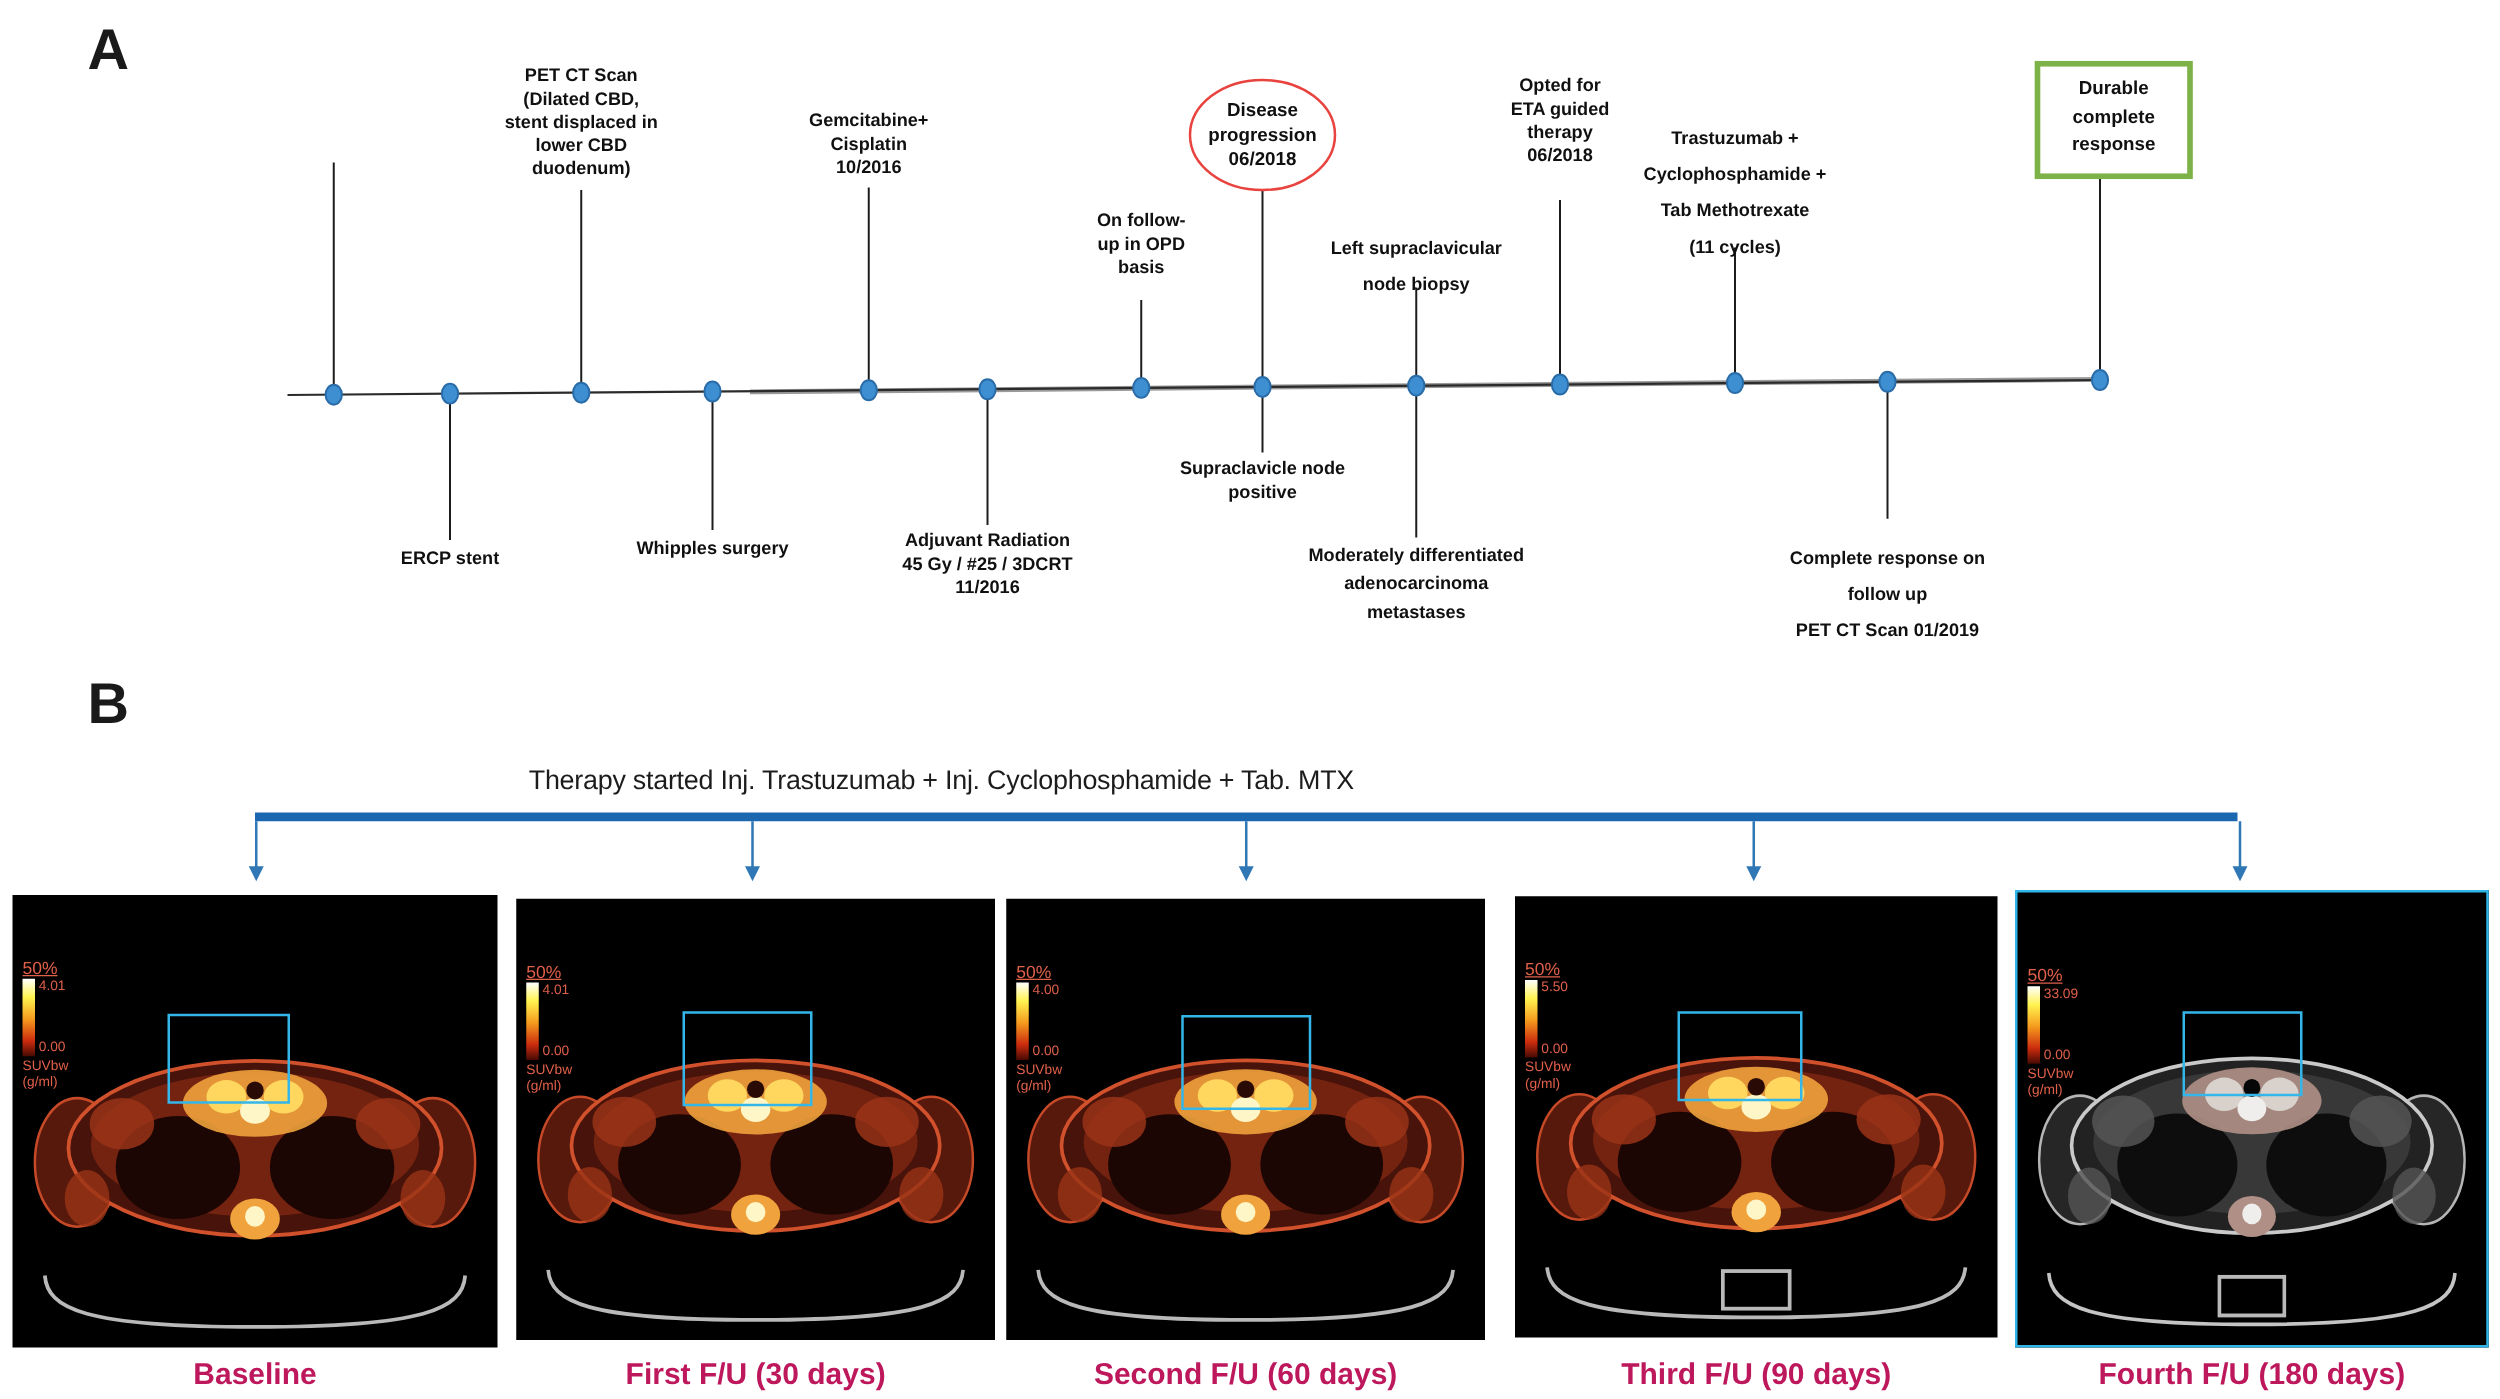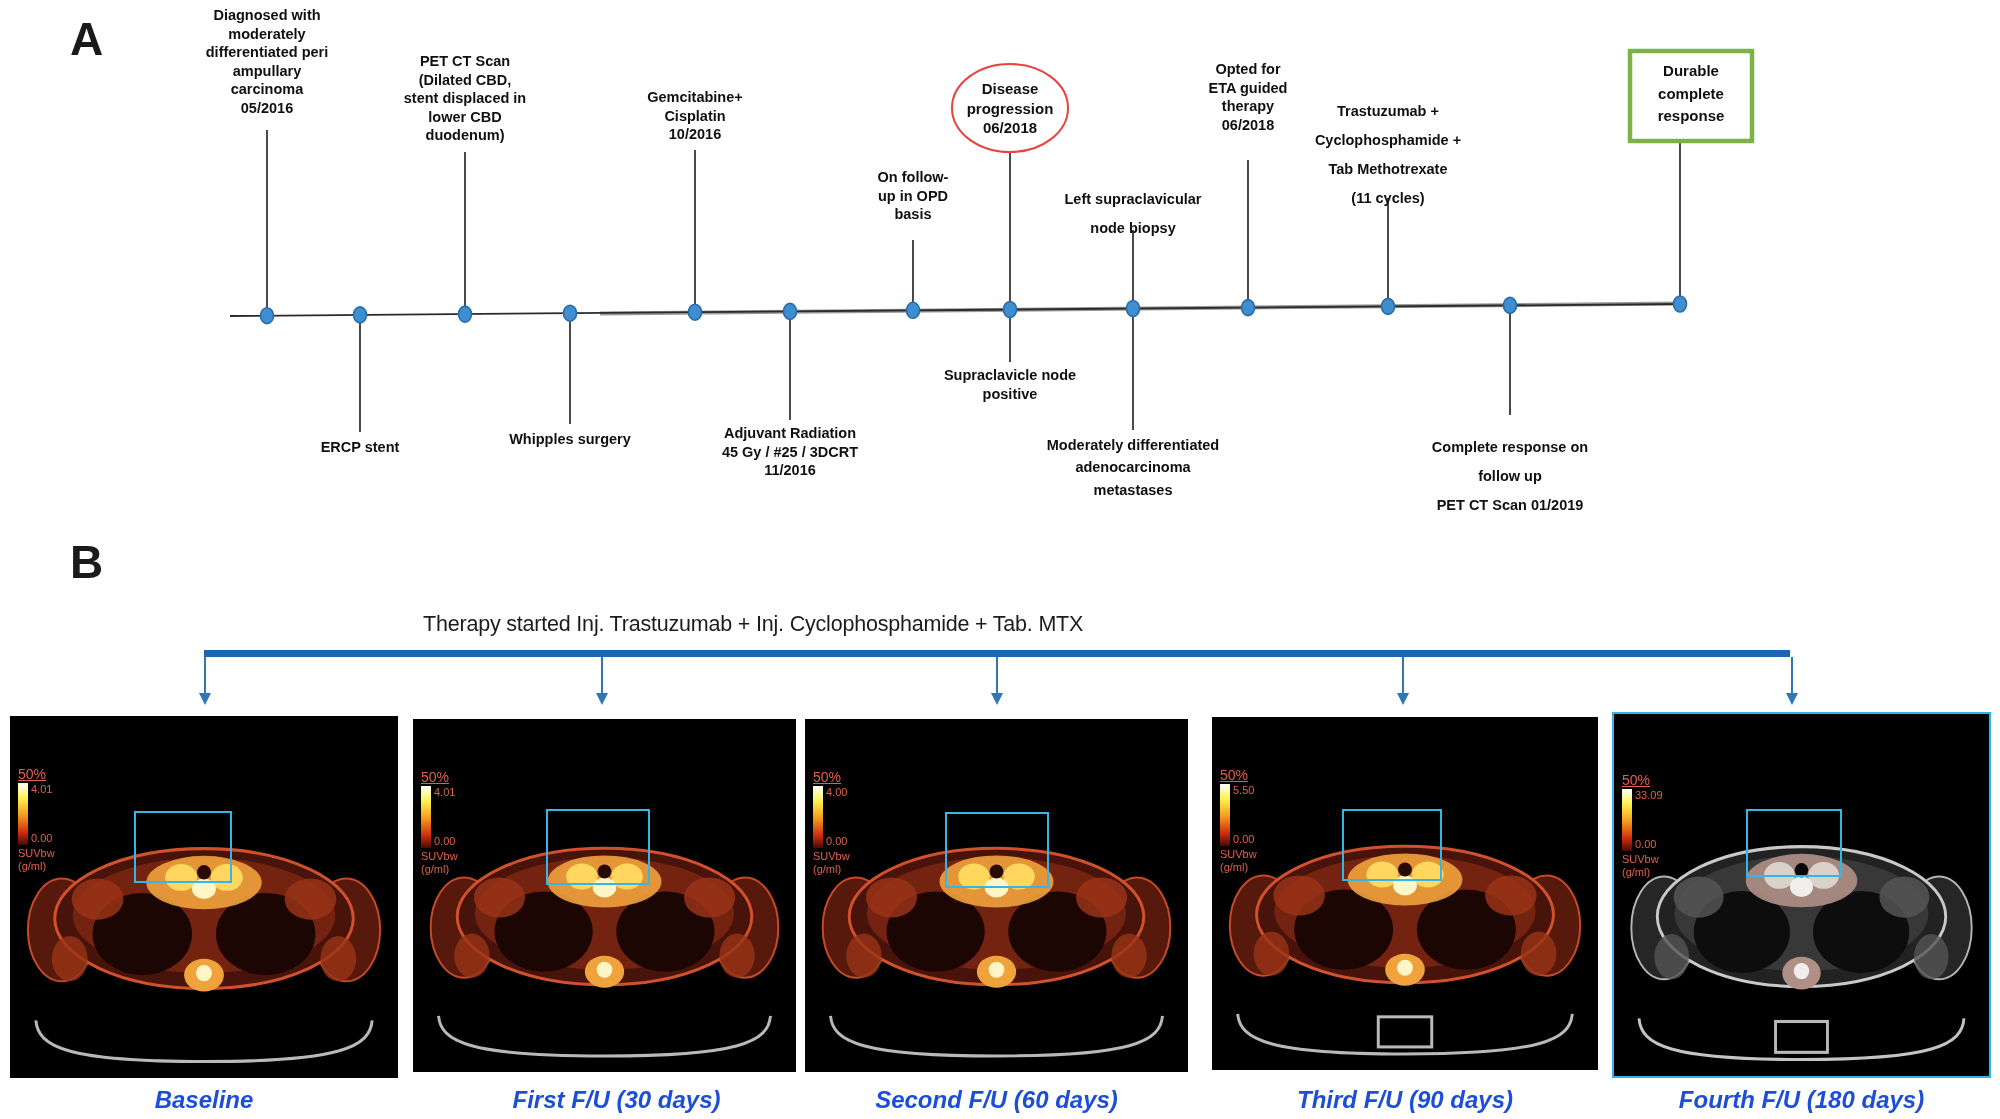--- a/index.html
+++ b/index.html
@@ -53,21 +53,21 @@
   .suv{position:absolute;left:8px;top:50px;color:#e0604a;font-size:11px;line-height:1.15;}
   .suv-pct{margin-bottom:1px;font-size:14px;text-decoration:underline;}
   .suv-row{display:flex;}
   .suv-bar{
     width:10px;height:62px;
     background:linear-gradient(#ffffff,#fff34f 24%,#f59b1e 52%,#cc2c0e 80%,#470a03);
   }
   .suv-vals{display:flex;flex-direction:column;justify-content:space-between;height:62px;margin-left:3px;}
   .suv-unit{margin-top:2px;white-space:pre-line;}
   .caption{
-    position:absolute;top:1086px;text-align:center;font-weight:bold;font-size:24px;color:#1d4ed8;font-style:italic;
+    position:absolute;top:1086px;text-align:center;font-weight:bold;font-size:24px;color:#be185d;
   }
 </style>
 </head>
 <body>
 
 <div class="canvas">
 
   <svg width="0" height="0" style="position:absolute" aria-hidden="true">
     <defs>
       <g id="anat">
@@ -136,26 +136,20 @@
       <ellipse cx="913" cy="310.3" rx="6.5" ry="8"></ellipse>
       <ellipse cx="1010" cy="309.5" rx="6.5" ry="8"></ellipse>
       <ellipse cx="1133" cy="308.5" rx="6.5" ry="8"></ellipse>
       <ellipse cx="1248" cy="307.6" rx="6.5" ry="8"></ellipse>
       <ellipse cx="1388" cy="306.4" rx="6.5" ry="8"></ellipse>
       <ellipse cx="1510" cy="305.4" rx="6.5" ry="8"></ellipse>
       <ellipse cx="1680" cy="304.0" rx="6.5" ry="8"></ellipse>
     </g>
   </svg>
 
-  <div class="evt" style="left:267px;top:6px;width:170px;">Diagnosed with
-moderately
-differentiated peri
-ampullary
-carcinoma
-05/2016</div>
   <div class="evt" style="left:465px;top:52px;width:170px;">PET CT  Scan
 (Dilated CBD,
 stent displaced in
 lower CBD
 duodenum)</div>
   <div class="evt" style="left:695px;top:88px;width:150px;">Gemcitabine+
 Cisplatin
 10/2016</div>
   <div class="evt" style="left:913px;top:168px;width:120px;">On follow-
 up in OPD
@@ -307,18 +301,18 @@
           <span>33.09</span>
           <span>0.00</span>
         </div>
       </div>
       <div class="suv-unit">SUVbw
 (g/ml)</div>
     </div>
   </div>
 
   <div class="caption" style="left:10px;width:388px;">Baseline</div>
-  <div class="caption" style="left:425px;width:383px;">First F/U (30 days)</div>
+  <div class="caption" style="left:413px;width:383px;">First F/U (30 days)</div>
   <div class="caption" style="left:805px;width:383px;">Second F/U (60 days)</div>
   <div class="caption" style="left:1212px;width:386px;">Third F/U (90 days)</div>
   <div class="caption" style="left:1612px;width:379px;">Fourth F/U (180 days)</div>
 
 </div>
 
 </body></html>

